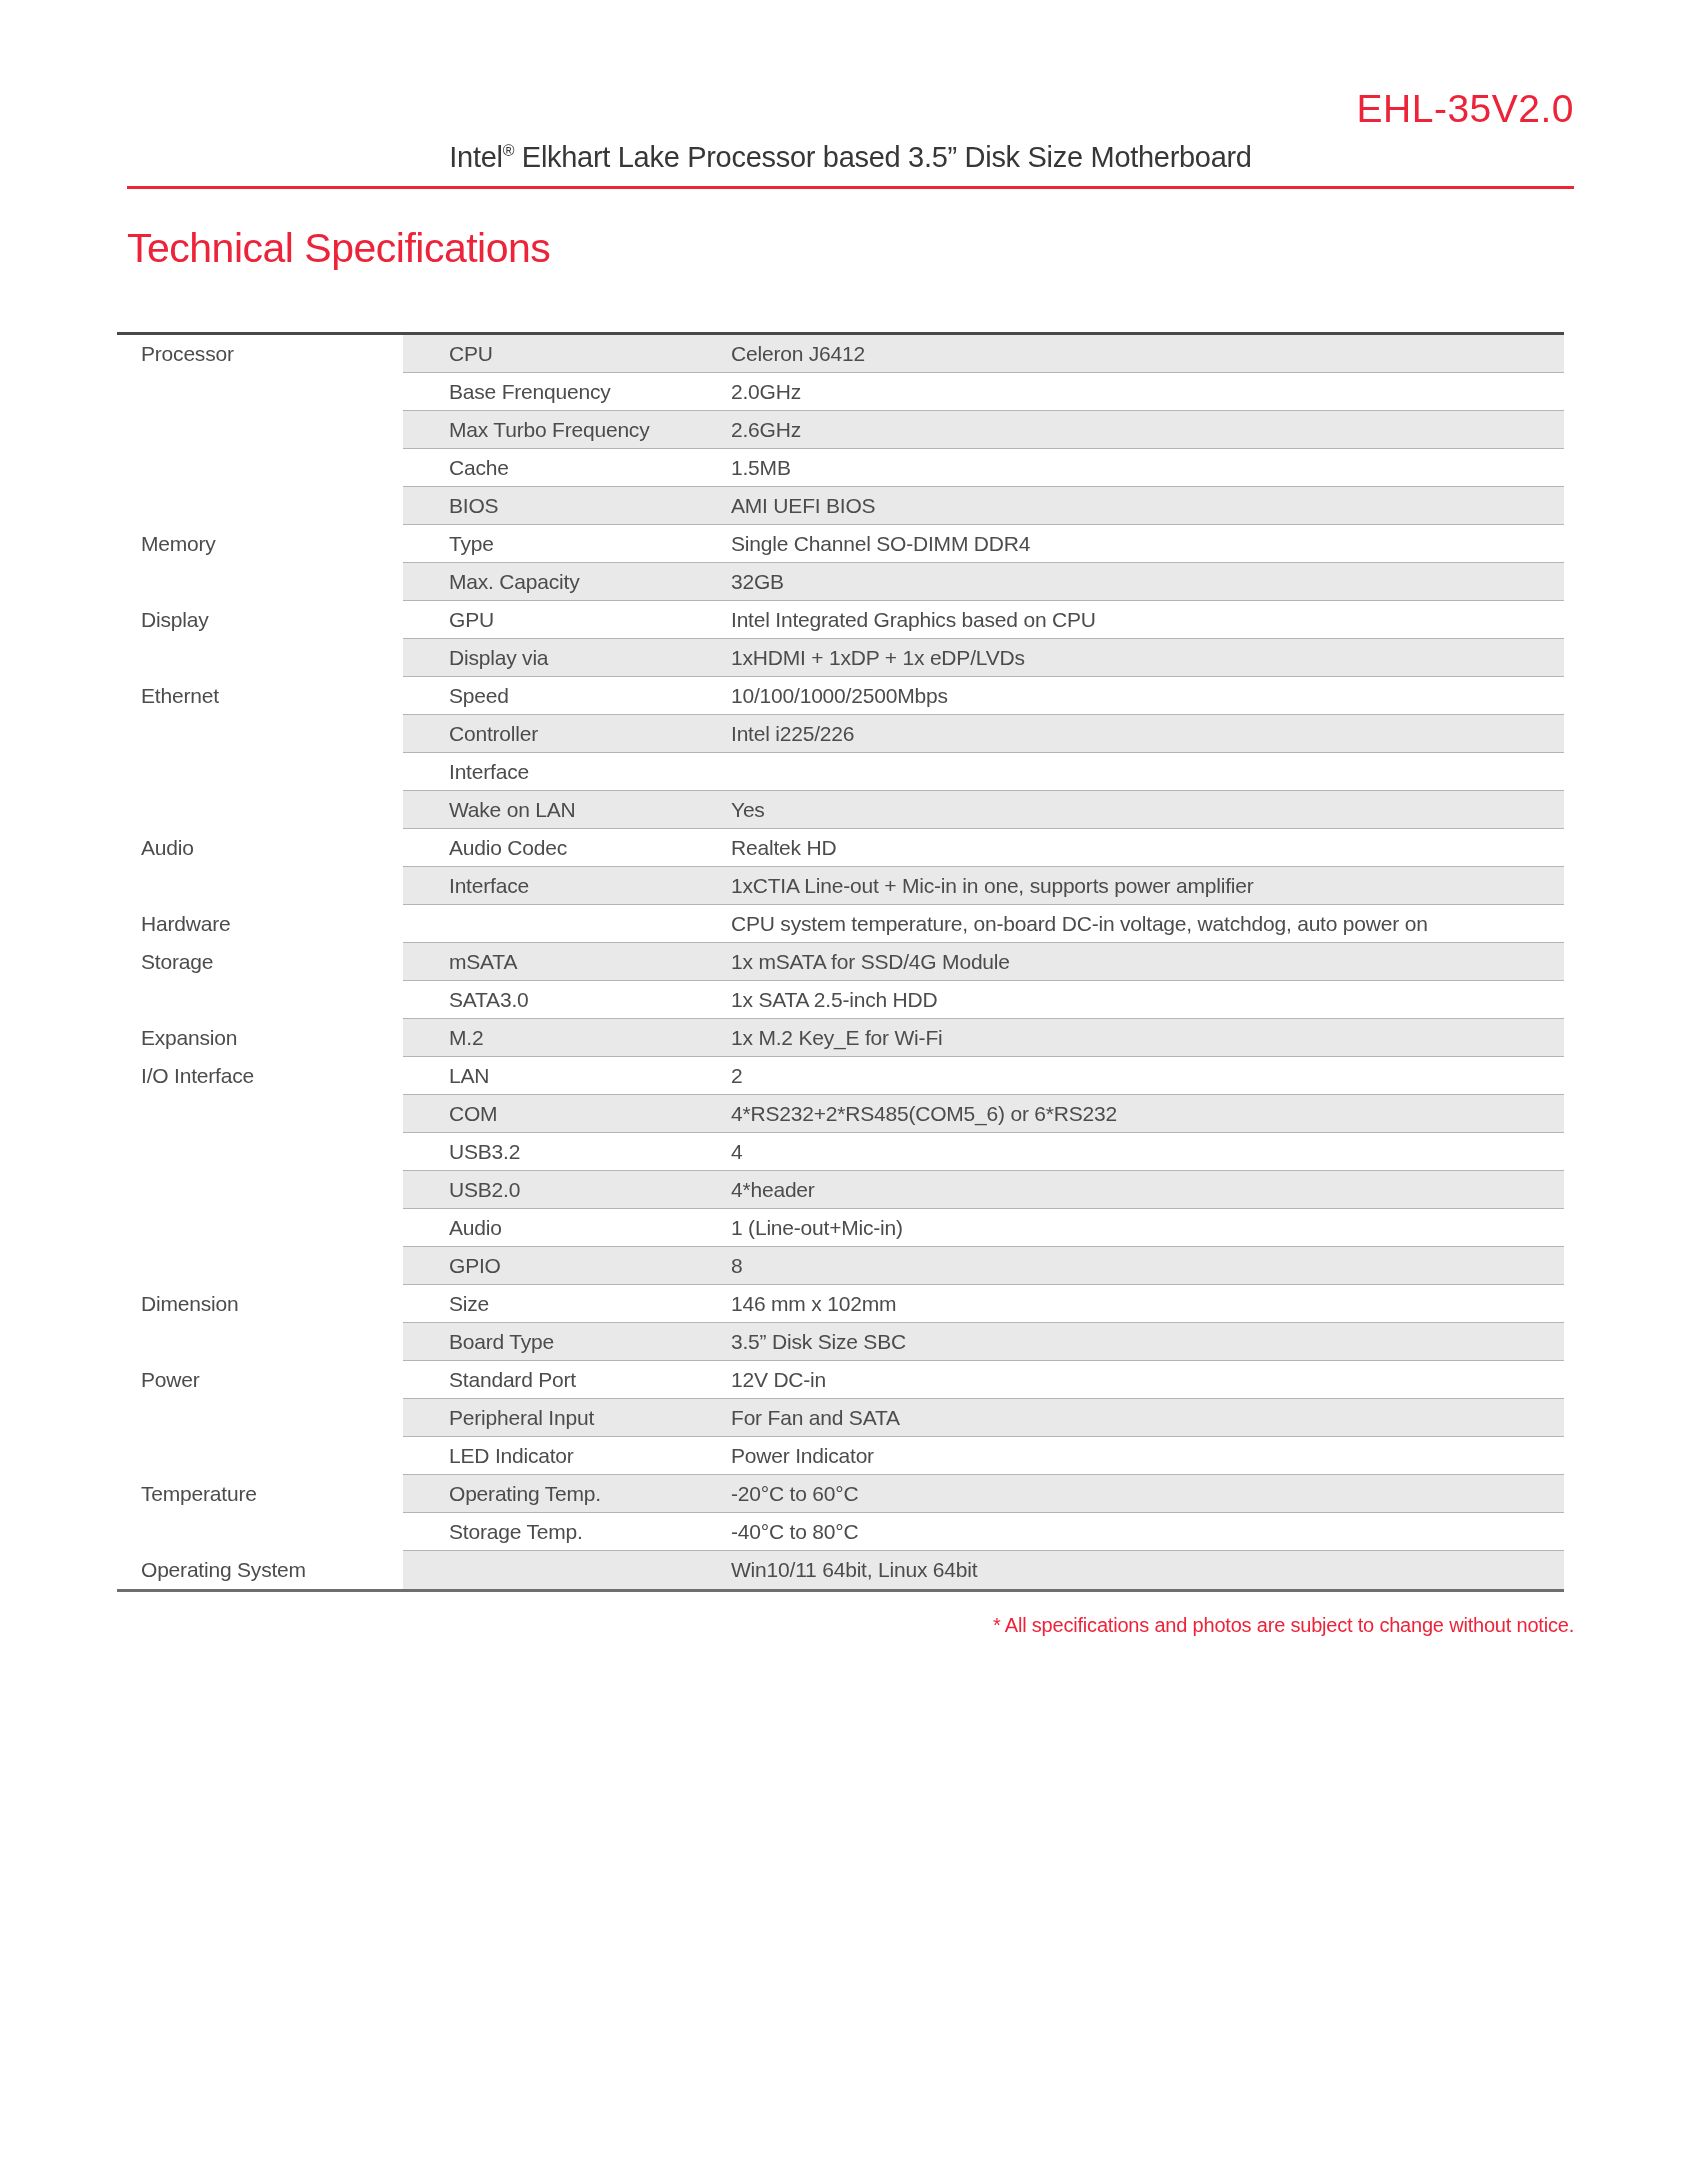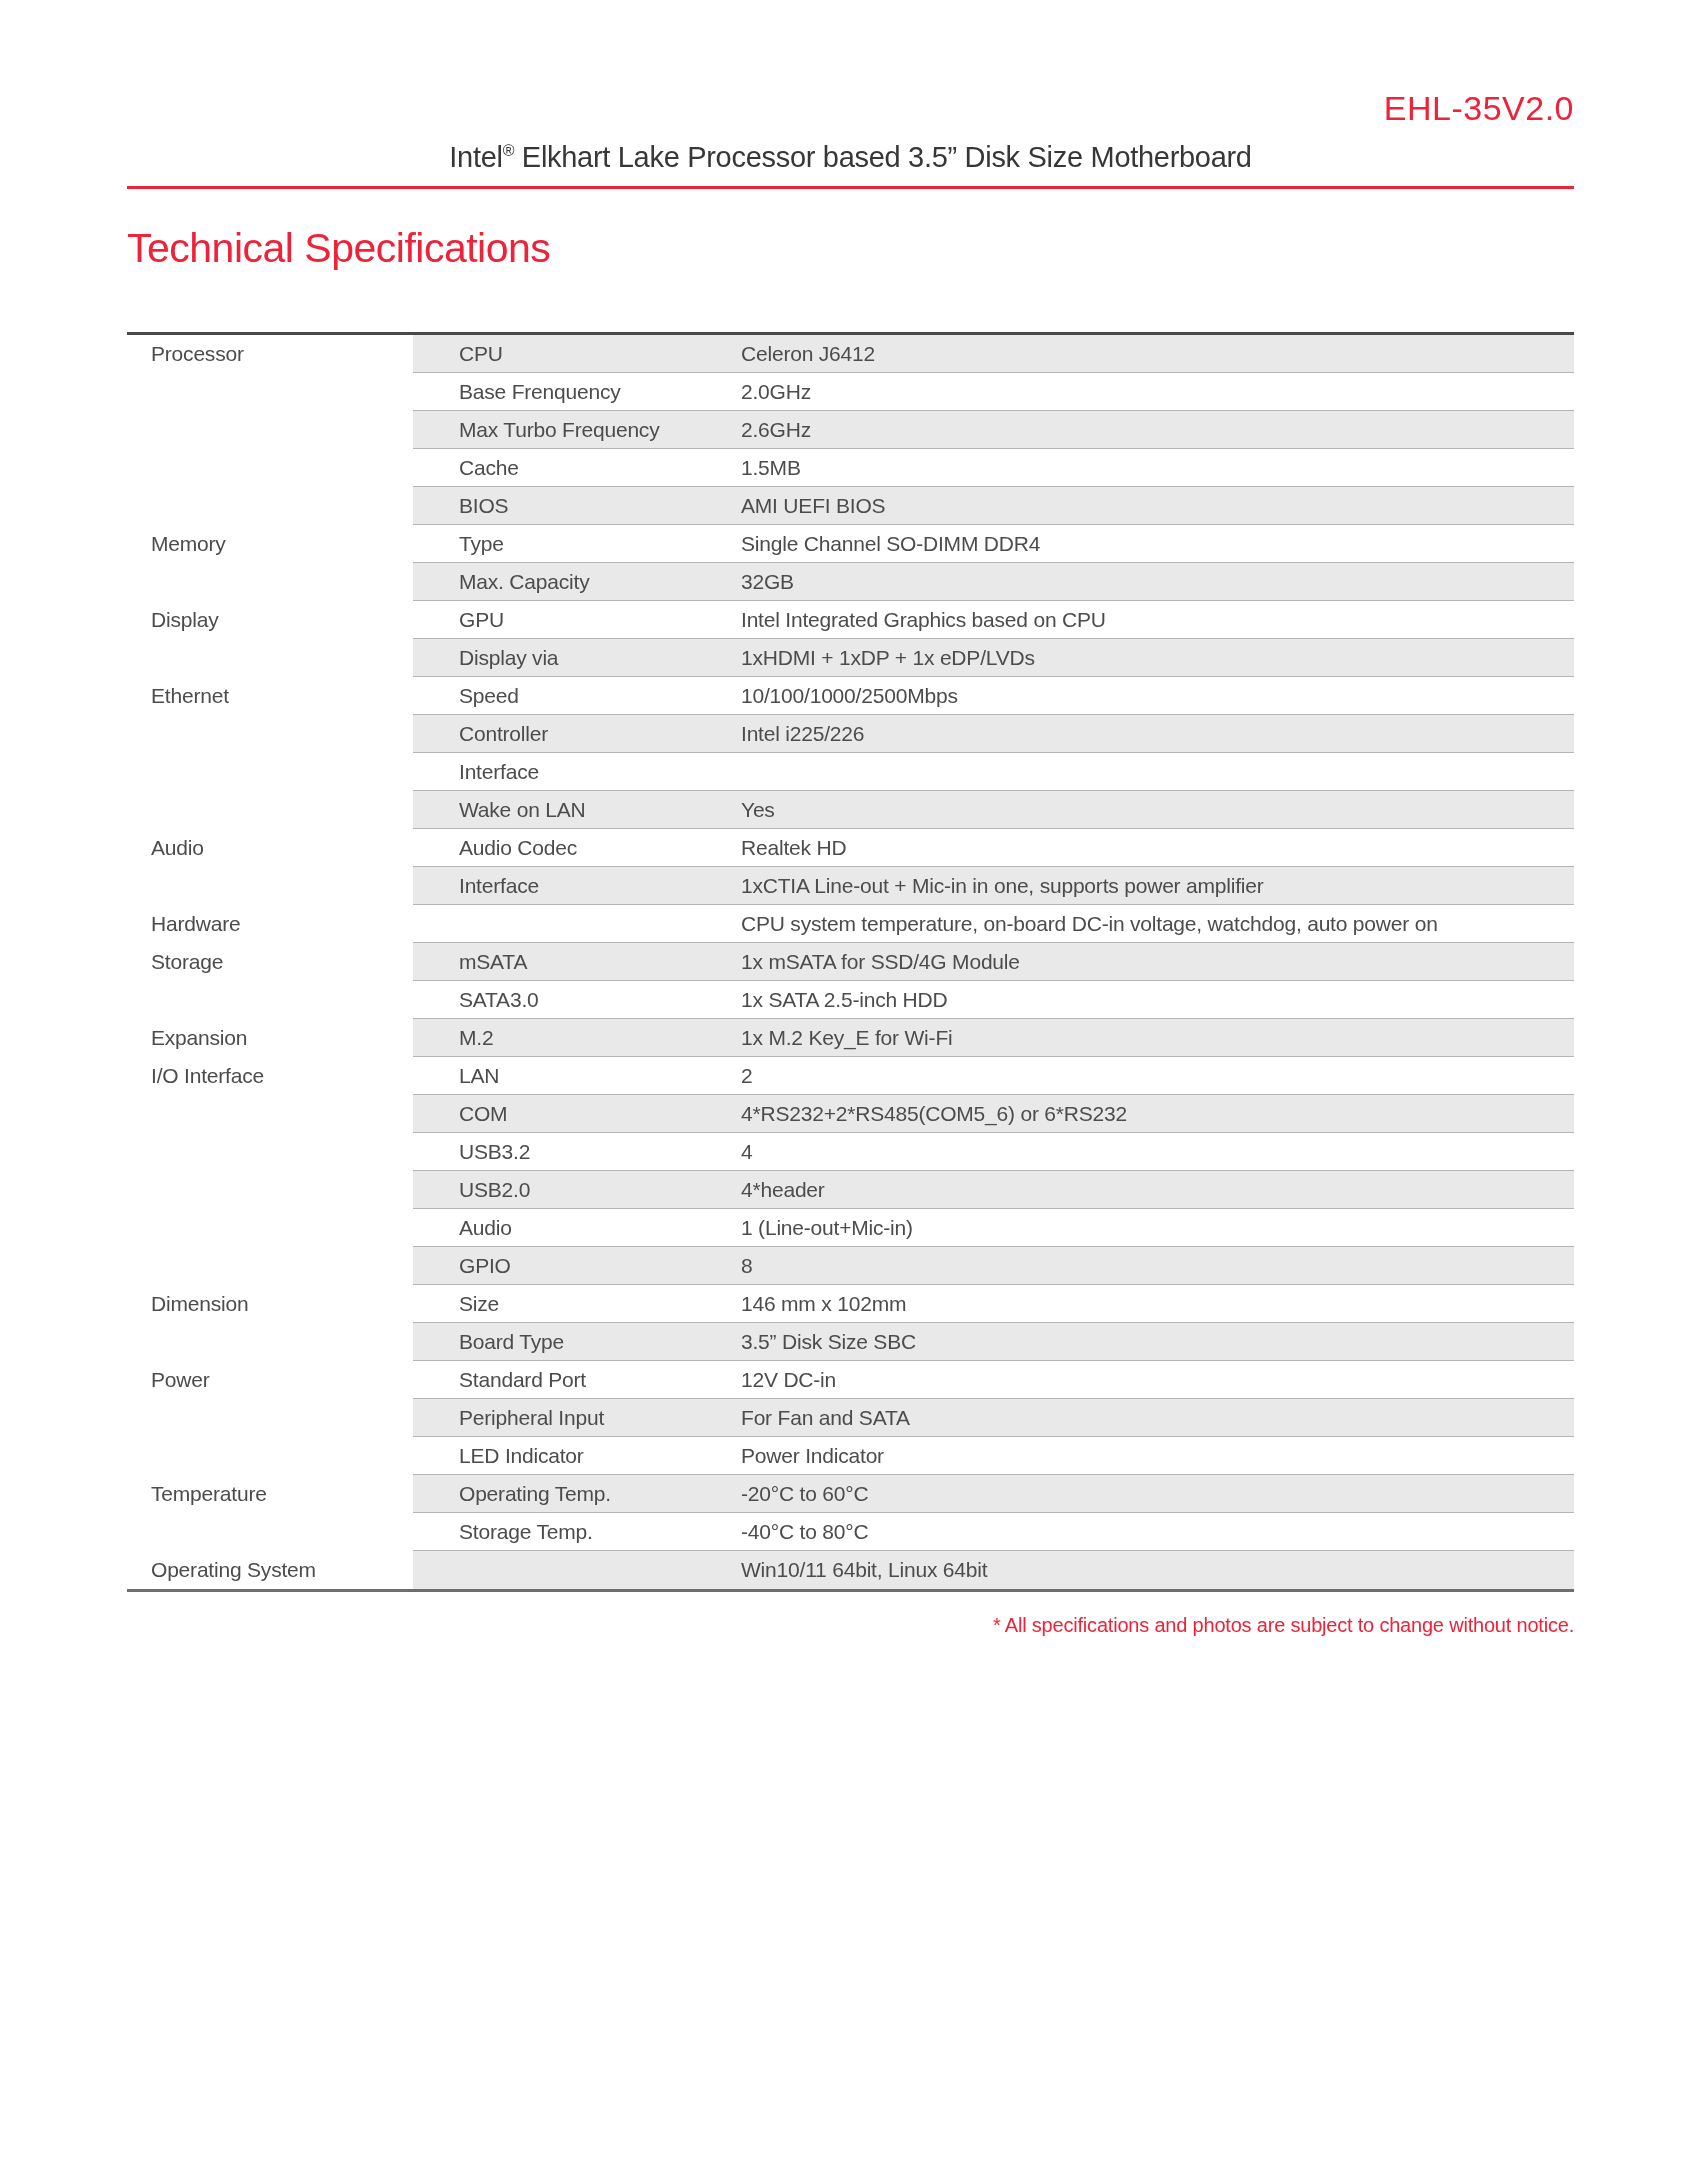--- a/index.html
+++ b/index.html
@@ -18,21 +18,21 @@
     font-family:"Liberation Sans", sans-serif;
     overflow:hidden;
   }
 
   
   .doc-header{
     position:absolute;left:127px;right:109px;top:91px;
     text-align:right;
   }
   .model{
-    font-size:34px;line-height:35px;color:var(--red);
+    font-size:39px;line-height:35px;color:var(--red);
     letter-spacing:0.5px;font-weight:400;
   }
   .subtitle{
     margin-top:14px;
     font-size:29px;line-height:34px;color:#37373a;
     padding-bottom:12px;
     border-bottom:3px solid var(--red);
     letter-spacing:-0.3px;
     text-align:center;
   }
@@ -40,21 +40,21 @@
 
   
   .section-title{
     position:absolute;left:127px;top:224px;
     font-size:41px;line-height:48px;color:var(--red);
     letter-spacing:-0.5px;font-weight:400;
   }
 
   
   .spec-table{
-    position:absolute;left:127px;top:332px;width:1447px;
+    position:absolute;left:117px;top:332px;width:1447px;
     border-top:3px solid var(--border-top);
     border-bottom:3px solid var(--border-bottom);
     color:var(--text);
     font-size:21px;
     letter-spacing:-0.2px;
   }
   .row{display:flex;height:38px;}
   .cat{
     width:286px;box-sizing:border-box;
     padding-left:24px;

